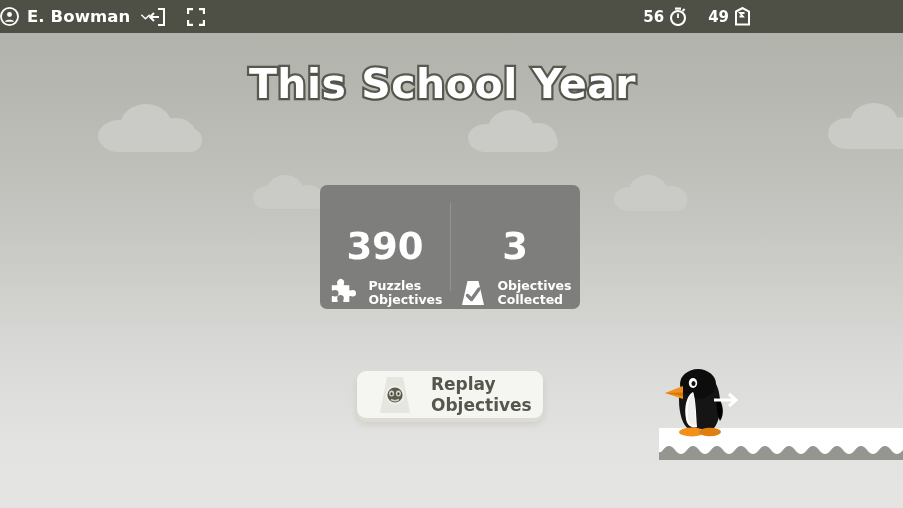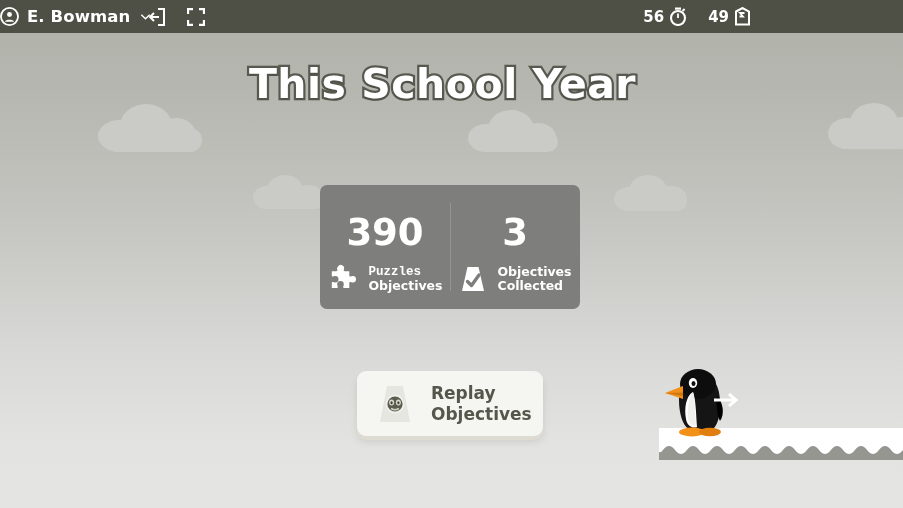--- a/index.html
+++ b/index.html
@@ -129,21 +129,21 @@
   .stats-card {
     position: absolute;
     left: 320px;
     top: 185px;
     width: 260px;
     height: 124px;
     background: #7e7e7c;
     border-radius: 7px;
     z-index: 12;
     display: flex;
-    align-items: center;
+    align-items: flex-end;
   }
 
   .stat-col {
     flex: 1;
     position: relative;
     display: flex;
     flex-direction: column;
     align-items: center;
     padding-top: 11px;
   }
@@ -179,21 +179,21 @@
     line-height: 14px;
     font-family: "DejaVu Sans", sans-serif;
   }
 
   
   .replay-btn {
     position: absolute;
     left: 357px;
     top: 371px;
     width: 186px;
-    height: 65px;
+    height: 47px;
     background: #f5f5f1;
     border-radius: 9px;
     box-shadow: 0 4px 0 #dedcd2, 0 6px 7px rgba(110,110,100,0.18);
     display: flex;
     align-items: center;
     padding-left: 16px;
     gap: 14px;
     z-index: 15;
     cursor: pointer;
   }
@@ -340,21 +340,21 @@
 
     <div class="stat-col">
       <div class="stat-number">390</div>
       <div class="stat-bottom">
         <span style="display:flex;align-items:center;">
           <svg width="32" height="32" viewBox="0 0 32 32">
             <path d="M11 3.5 a3.3 3.3 0 0 1 6.2 1.6 c0 0.9 -0.5 1.6 -0.5 2.2 c0 0.5 0.4 0.9 1 0.9 h4.6 v4.3 c0 0.6 0.5 1 1 1 c0.7 0 1.4 -0.6 2.4 -0.6 a3.3 3.3 0 0 1 0 6.6 c-1 0 -1.7 -0.6 -2.4 -0.6 c-0.5 0 -1 0.4 -1 1 v5.1 h-5.1 c-0.6 0 -1 -0.5 -1 -1.1 c0 -0.8 0.6 -1.5 0.6 -2.5 a3.3 3.3 0 0 0 -6.6 0 c0 1 0.6 1.7 0.6 2.5 c0 0.6 -0.4 1.1 -1 1.1 h-5 v-5.1 c0 -0.6 0.4 -1 1 -1 c0.7 0 1.4 0.6 2.4 0.6 a3.3 3.3 0 0 0 0 -6.6 c-1 0 -1.7 0.6 -2.4 0.6 c-0.6 0 -1 -0.4 -1 -1 v-4.3 h4.6 c0.6 0 1 -0.4 1 -0.9 c0 -0.6 -0.5 -1.3 -0.4 -2.2 z" fill="#ffffff"></path>
           </svg>
         </span>
         <span>
-          <span class="stat-label" style="display:block;font-family:Liberation Mono, monospace;">Puzzles</span>
+          <span class="stat-label" style="display:block;">Puzzles</span>
           <span class="stat-label" style="display:block;">Objectives</span>
         </span>
       </div>
     </div>
 
     <div class="stat-divider"></div>
 
     <div class="stat-col">
       <div class="stat-number">3</div>
       <div class="stat-bottom">

